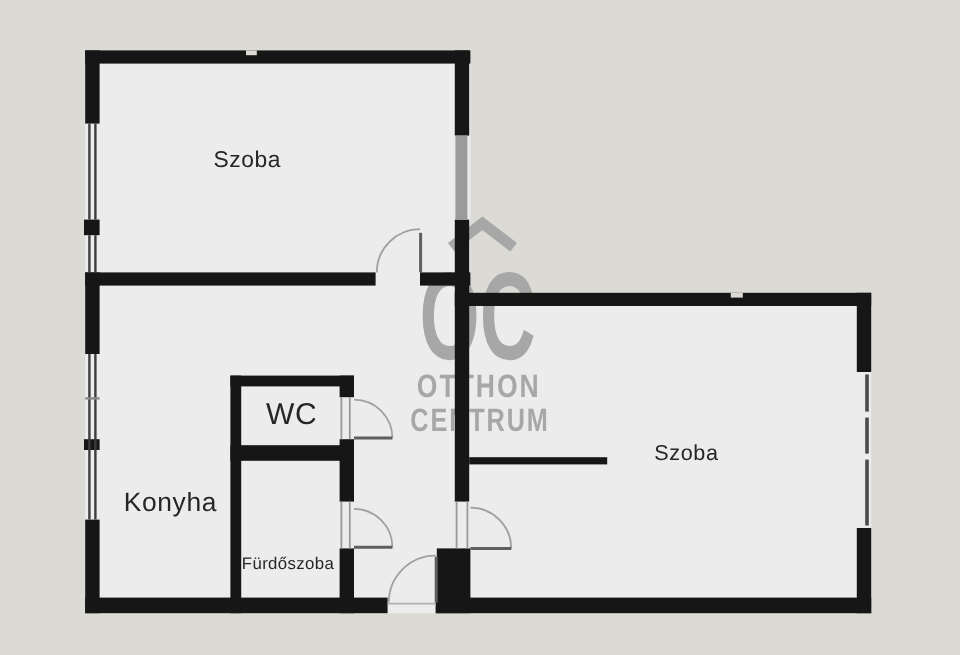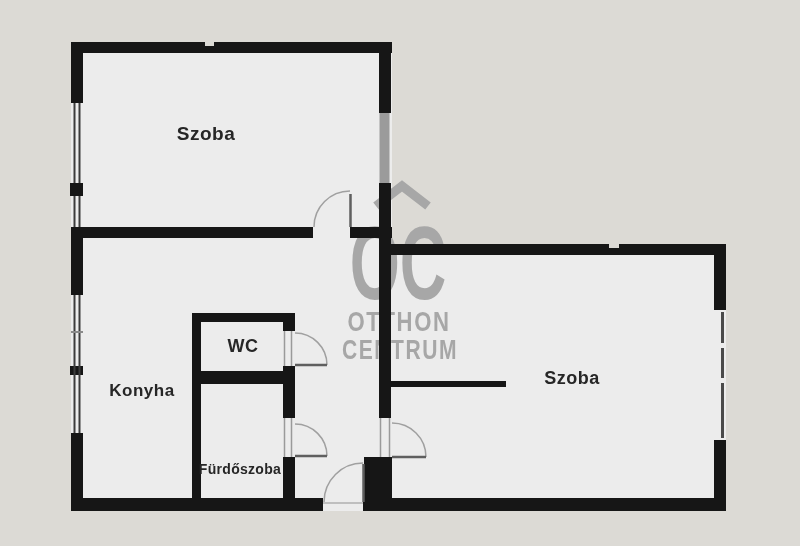--- a/index.html
+++ b/index.html
@@ -7,27 +7,27 @@
     width:800px;height:546px;overflow:hidden;
     background:#dcdad5;
     font-family:"Liberation Sans", sans-serif;
   }
   .stage{position:relative;width:800px;height:546px;}
   .stage svg{position:absolute;left:0;top:0;}
   .room-label{
     position:absolute;
     transform:translate(-50%,-50%);
     color:#262626;
-    font-weight:bold;
+    font-weight:normal;
     white-space:nowrap;
     letter-spacing:.5px;
   }
   .lbl-szoba1{left:206px;top:134px;font-size:19px;}
-  .lbl-konyha{left:142px;top:391px;font-size:17px;}
-  .lbl-wc{left:243px;top:346px;font-size:18px;}
+  .lbl-konyha{left:142px;top:419px;font-size:22px;}
+  .lbl-wc{left:243px;top:346px;font-size:25px;}
   .lbl-furdo{left:240px;top:469px;font-size:14px;letter-spacing:.3px;}
   .lbl-szoba2{left:572px;top:378px;font-size:18px;}
   .wm-text{fill:#a7a7a7;font-family:"Liberation Sans",sans-serif;font-weight:bold;}
 </style>
 </head>
 <body>
 
 <div class="stage">
 
   <svg width="800" height="546" viewBox="0 0 800 546">

